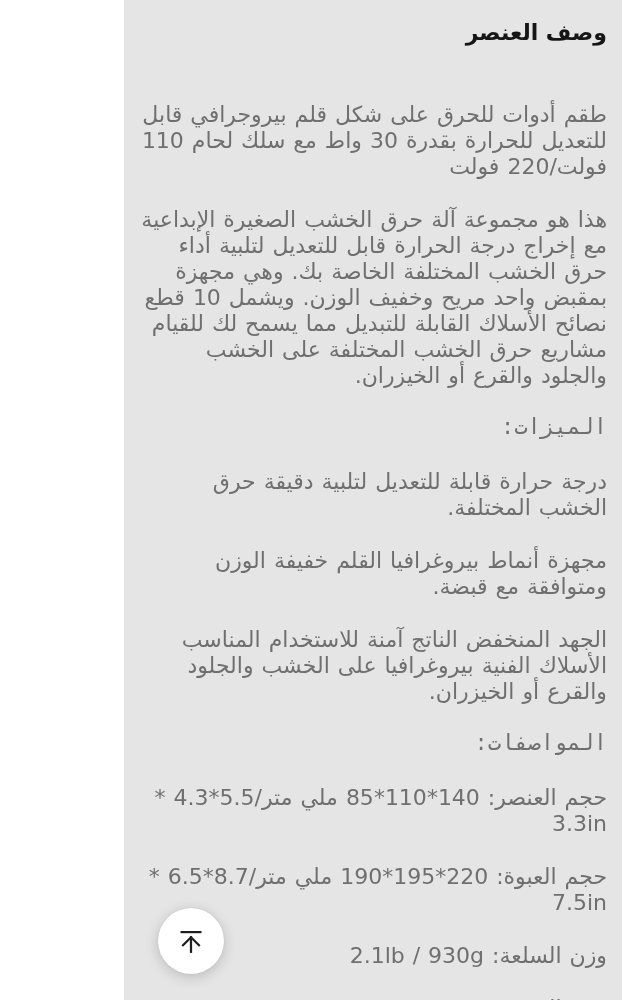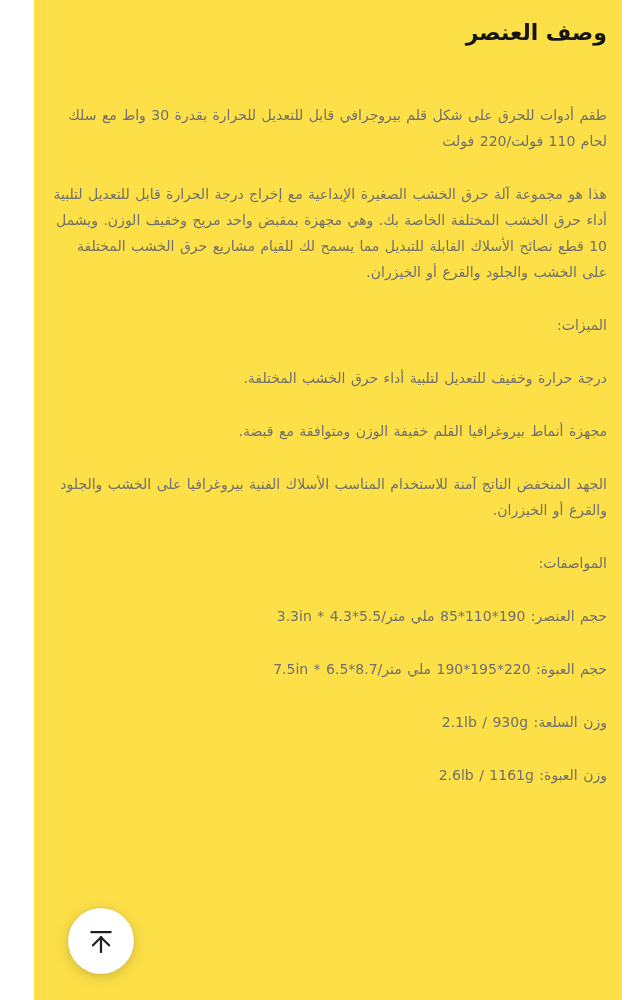--- a/index.html
+++ b/index.html
@@ -7,46 +7,47 @@
     margin: 0;
     padding: 0;
     width: 622px;
     height: 1000px;
     overflow: hidden;
     background: #ffffff;
     font-family: "DejaVu Sans", sans-serif;
   }
   .screen {
     position: relative;
-    width: 588px;
+    width: 498px;
     height: 1000px;
-    background: #fde047;
+    background: #e5e5e5;
     direction: rtl;
   }
   .content {
     padding: 18px 15px 0 15px;
   }
   .page-title {
     margin: 0 0 54px 0;
     font-size: 22px;
     font-weight: 700;
     color: #161616;
     text-align: right;
     line-height: 30px;
   }
   .para {
     margin: 0 0 27px 0;
-    font-size: 14px;
+    font-size: 22px;
     line-height: 26px;
     color: #6f6f6f;
     text-align: right;
     word-spacing: 1px;
   }
   .para.section-heading {
     margin-top: 10px;
+    font-family: Liberation Mono, monospace;
   }
   .scroll-top-btn {
     position: absolute;
     left: 34px;
     top: 908px;
     width: 66px;
     height: 66px;
     border-radius: 50%;
     border: none;
     background: #ffffff;
@@ -72,31 +73,31 @@
   <div class="content">
 
     <h1 class="page-title">وصف العنصر</h1>
 
     <p class="para">طقم أدوات للحرق على شكل قلم بيروجرافي قابل للتعديل للحرارة بقدرة 30 واط مع سلك لحام 110 فولت/220 فولت</p>
 
     <p class="para">هذا هو مجموعة آلة حرق الخشب الصغيرة الإبداعية مع إخراج درجة الحرارة قابل للتعديل لتلبية أداء حرق الخشب المختلفة الخاصة بك. وهي مجهزة بمقبض واحد مريح وخفيف الوزن. ويشمل 10 قطع نصائح الأسلاك القابلة للتبديل مما يسمح لك للقيام مشاريع حرق الخشب المختلفة على الخشب والجلود والقرع أو الخيزران.</p>
 
     <p class="para section-heading">الميزات:</p>
 
-    <p class="para">درجة حرارة وخفيف للتعديل لتلبية أداء حرق الخشب المختلفة.</p>
+    <p class="para">درجة حرارة قابلة للتعديل لتلبية دقيقة حرق الخشب المختلفة.</p>
 
 
     <p class="para">مجهزة أنماط بيروغرافيا القلم خفيفة الوزن ومتوافقة مع قبضة.</p>
 
     <p class="para">الجهد المنخفض الناتج آمنة للاستخدام المناسب الأسلاك الفنية بيروغرافيا على الخشب والجلود والقرع أو الخيزران.</p>
 
 
     <p class="para section-heading">المواصفات:</p>
 
-    <p class="para">حجم العنصر: 190*110*85 ملي متر/5.5*4.3 * 3.3in</p>
+    <p class="para">حجم العنصر: 140*110*85 ملي متر/5.5*4.3 * 3.3in</p>
 
     <p class="para">حجم العبوة: 220*195*190 ملي متر/8.7*6.5 * 7.5in</p>
 
     <p class="para">وزن السلعة: 2.1lb / 930g</p>
 
     <p class="para">وزن العبوة: 2.6lb / 1161g</p>
 
   </div>
 
   <button class="scroll-top-btn" aria-label="scroll to top">

